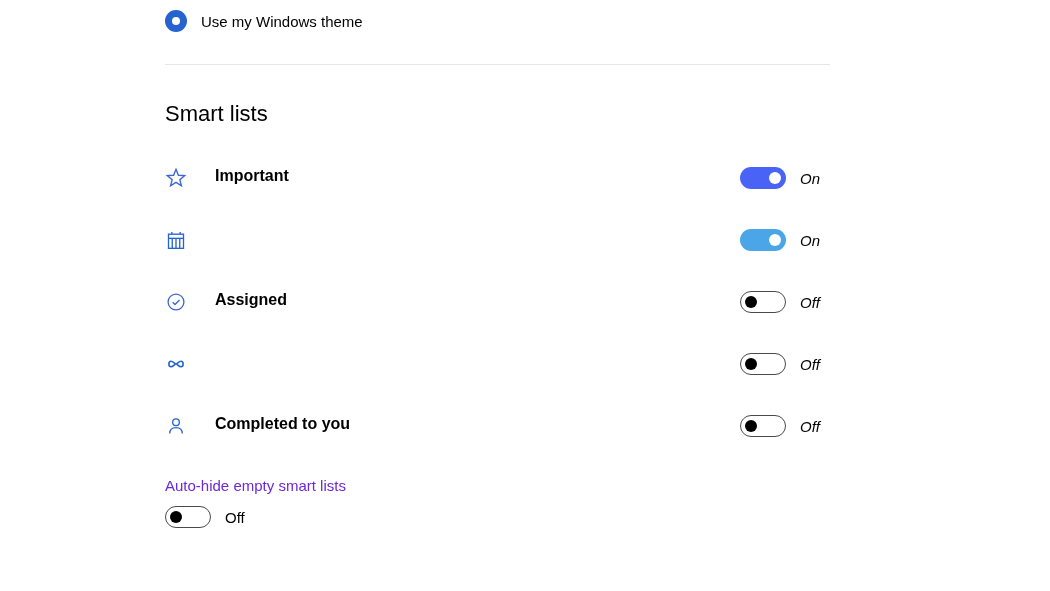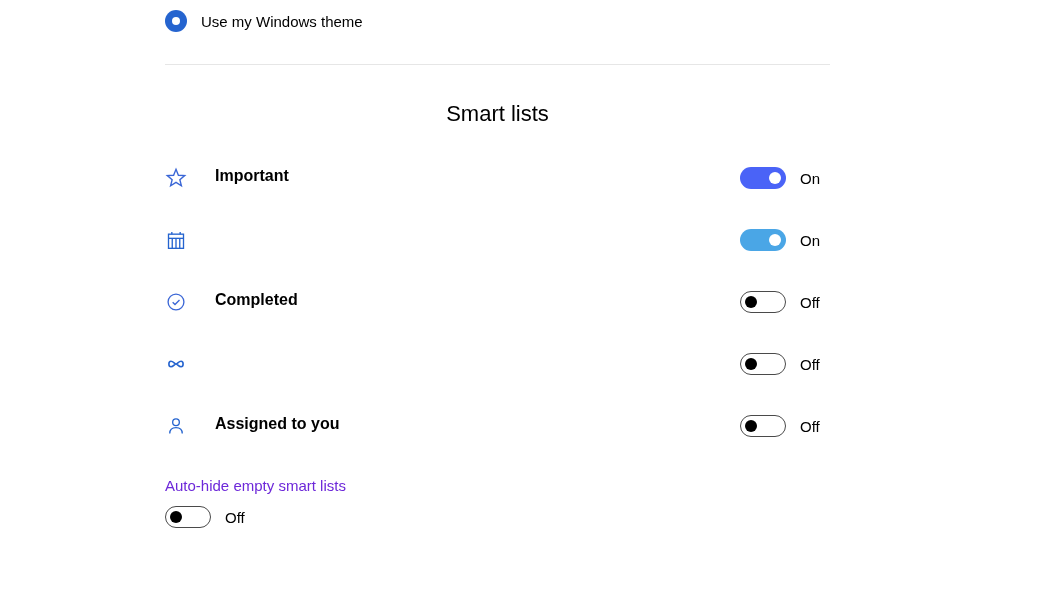--- a/index.html
+++ b/index.html
@@ -55,21 +55,20 @@
       background: #e6e6e6;
       margin-bottom: 36px;
     }
 
     
     .section-heading {
       font-size: 22px;
       font-weight: 400;
       color: #000000;
       margin-bottom: 40px;
-      text-align: center;
     }
 
     
     .smart-list-row {
       display: flex;
       align-items: flex-start;
       margin-bottom: 40px;
     }
     .smart-list-icon {
       width: 22px;
@@ -84,20 +83,21 @@
       font-weight: 600;
       color: #000000;
       margin-left: 28px;
       flex: 1;
     }
     .toggle-wrap {
       display: flex;
       align-items: center;
       gap: 14px;
       margin-left: auto;
+      font-style: italic;
     }
 
     
     .toggle {
       width: 46px;
       height: 22px;
       border-radius: 11px;
       position: relative;
       cursor: pointer;
       flex-shrink: 0;
@@ -204,21 +204,21 @@
     </div>
   </div>
 
   <div class="smart-list-row">
     <span class="smart-list-icon">
       <svg width="20" height="20" viewBox="0 0 24 24" fill="none" stroke="#3a66d6" stroke-width="1.6">
         <circle cx="12" cy="12" r="9.5"></circle>
         <path d="M8 12.3 L10.8 15 L16.2 9.5"></path>
       </svg>
     </span>
-    <span class="smart-list-label">Completed</span>
+    <span class="smart-list-label">Assigned</span>
     <div class="toggle-wrap">
       <div class="toggle off">
         <div class="toggle-knob"></div>
       </div>
       <span class="toggle-state">Off</span>
     </div>
   </div>
 
   <div class="smart-list-row">
     <span class="smart-list-icon">
@@ -234,21 +234,21 @@
     </div>
   </div>
 
   <div class="smart-list-row">
     <span class="smart-list-icon">
       <svg width="20" height="20" viewBox="0 0 24 24" fill="none" stroke="#2564cf" stroke-width="1.6">
         <circle cx="12" cy="7.5" r="4"></circle>
         <path d="M4.5 21 C4.5 16 8 14 12 14 C16 14 19.5 16 19.5 21"></path>
       </svg>
     </span>
-    <span class="smart-list-label">Assigned to you</span>
+    <span class="smart-list-label">Completed to you</span>
     <div class="toggle-wrap">
       <div class="toggle off">
         <div class="toggle-knob"></div>
       </div>
       <span class="toggle-state">Off</span>
     </div>
   </div>
 
   <div class="subsection">
     <div class="subsection-label">Auto-hide empty smart lists</div>

